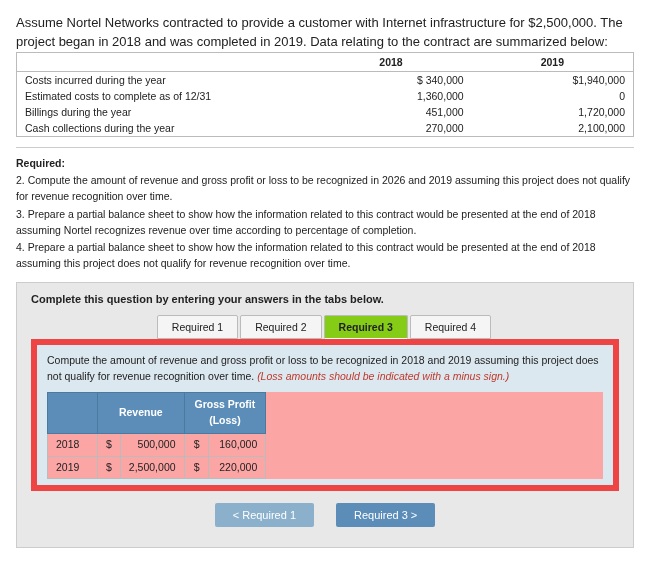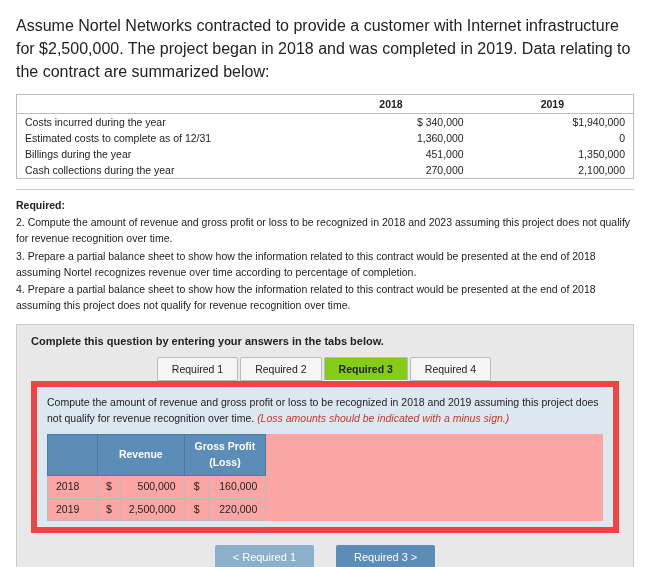--- a/index.html
+++ b/index.html
@@ -8,23 +8,22 @@
       font-size: 11px;
       background: #fff;
       width: 650px;
       min-height: 567px;
       color: #222;
     }
     .outer {
       padding: 14px 16px 10px 16px;
     }
     .intro-text {
-      font-size: 16px;
+      font-size: 13px;
       line-height: 1.45;
-      margin-bottom: 10px;
     }
     .data-table-wrap {
       border: 1px solid #bbb;
       margin-bottom: 10px;
     }
     .data-table {
       width: 100%;
       border-collapse: collapse;
     }
     .data-table th {
@@ -54,21 +53,21 @@
       font-size: 10.5px;
       line-height: 1.5;
       margin-bottom: 2px;
     }
     .required-section .bold {
       font-weight: bold;
     }
     .complete-box {
       background: #e8e8e8;
       border: 1px solid #ccc;
-      padding: 10px 14px 12px 14px;
+      padding: 10px 14px 20px 14px;
       margin-bottom: 0;
     }
     .complete-box .complete-label {
       font-size: 11px;
       font-weight: bold;
       margin-bottom: 10px;
     }
     .tabs-row {
       display: flex;
       gap: 0;
@@ -175,37 +174,37 @@
       <td class="val-col">$1,940,000</td>
     </tr>
           <tr>
       <td class="label-col">Estimated costs to complete as of 12/31</td>
       <td class="val-col">1,360,000</td>
       <td class="val-col">0</td>
     </tr>
           <tr>
       <td class="label-col">Billings during the year</td>
       <td class="val-col">451,000</td>
-      <td class="val-col">1,350,000</td>
+      <td class="val-col">1,720,000</td>
     </tr>
           <tr>
       <td class="label-col">Cash collections during the year</td>
       <td class="val-col">270,000</td>
       <td class="val-col">2,100,000</td>
     </tr>
         </tbody>
     </table>
   </div>
 
   <hr class="divider">
 
   <div class="required-section">
     <p><span class="bold">Required:</span></p>
     <div id="required-items">
-        <p>2. Compute the amount of revenue and gross profit or loss to be recognized in 2018 and 2023 assuming this project does not qualify for revenue recognition over time.</p>
+        <p>2. Compute the amount of revenue and gross profit or loss to be recognized in 2026 and 2019 assuming this project does not qualify for revenue recognition over time.</p>
         <p>3. Prepare a partial balance sheet to show how the information related to this contract would be presented at the end of 2018 assuming Nortel recognizes revenue over time according to percentage of completion.</p>
         <p>4. Prepare a partial balance sheet to show how the information related to this contract would be presented at the end of 2018 assuming this project does not qualify for revenue recognition over time.</p>
       </div>
   </div>
 
   <div class="complete-box">
     <div class="complete-label">Complete this question by entering your answers in the tabs below.</div>
 
     <div class="tabs-row" id="tabs-row">
         <div class="tab">Required 1</div>

